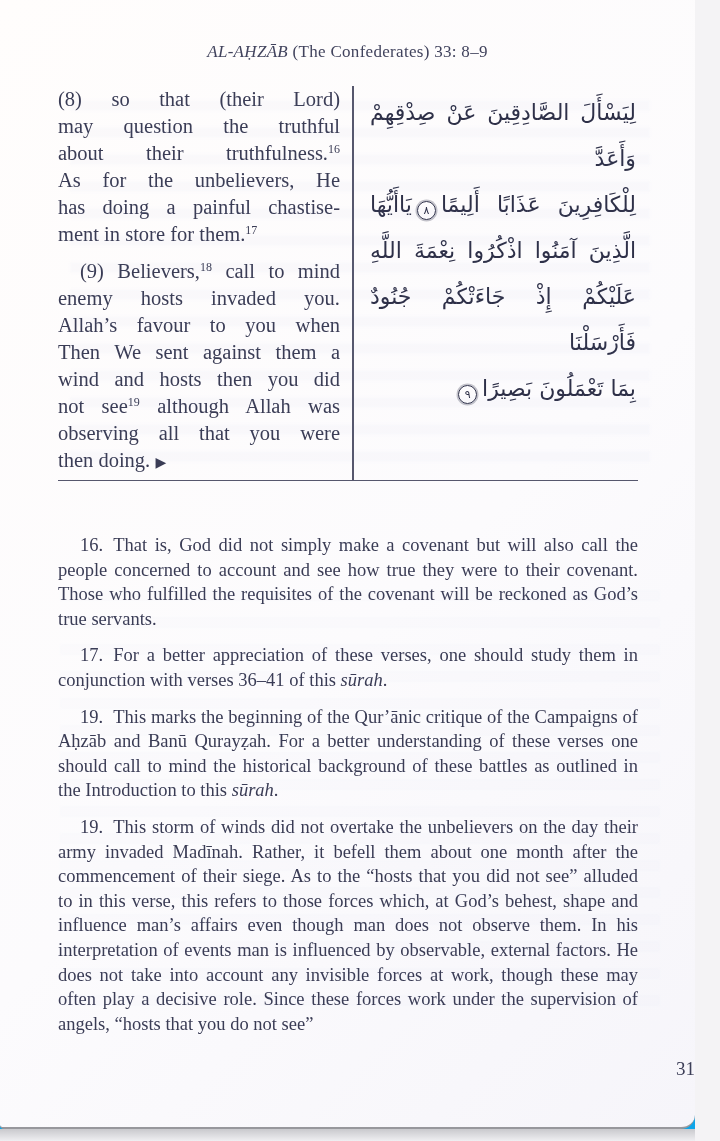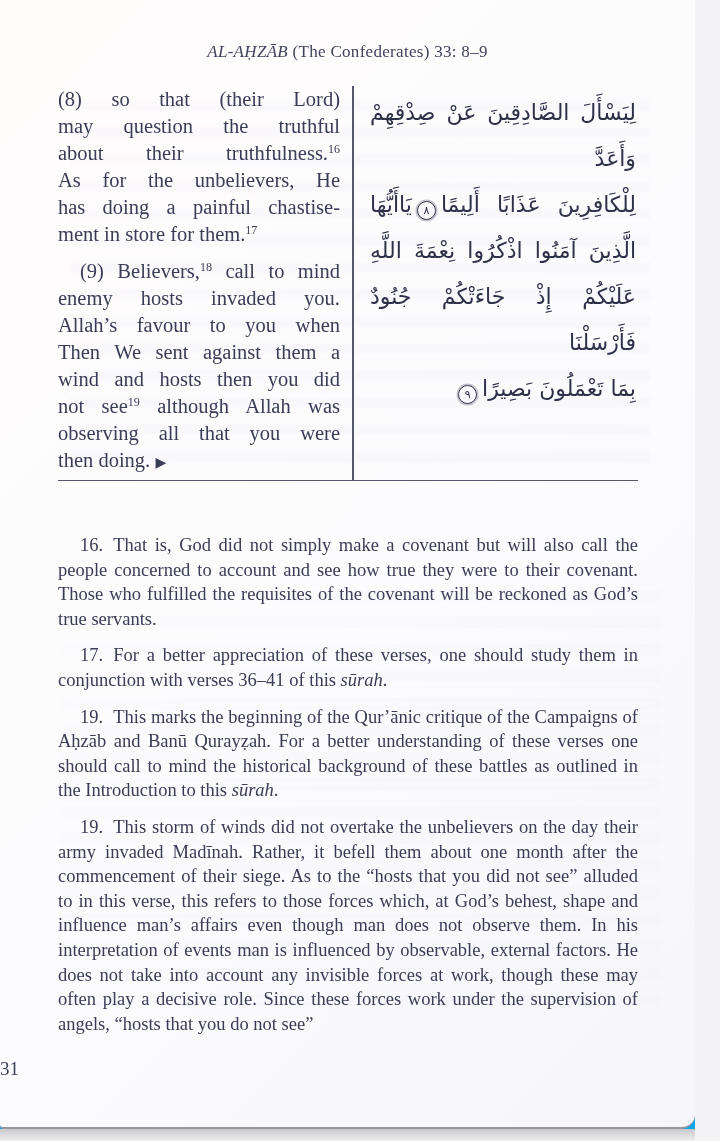--- a/index.html
+++ b/index.html
@@ -76,21 +76,21 @@
 
   .footnotes{margin:52px 57px 0 58px;}
   .footnote{
     font-size:18.5px;line-height:24.6px;text-align:justify;text-indent:22px;
     margin-top:12px;
   }
   .footnote:first-child{margin-top:8px;}
   .fn-num{margin-right:.55em;}
   .footnote i{font-style:italic;}
 
-  .page-number{margin-top:22px;text-align:left;font-size:19px;color:#3d3f58;}
+  .page-number{margin-top:22px;text-align:right;font-size:19px;color:#3d3f58;}
 </style>
 </head>
 <body>
 
 <div class="photo">
   <div class="page">
 
     <div class="bleed bleed-lines" style="left:70px;top:100px;width:580px;height:370px;"></div>
     <div class="bleed bleed-lines" style="left:60px;top:590px;width:600px;height:420px;opacity:.35;"></div>
 

